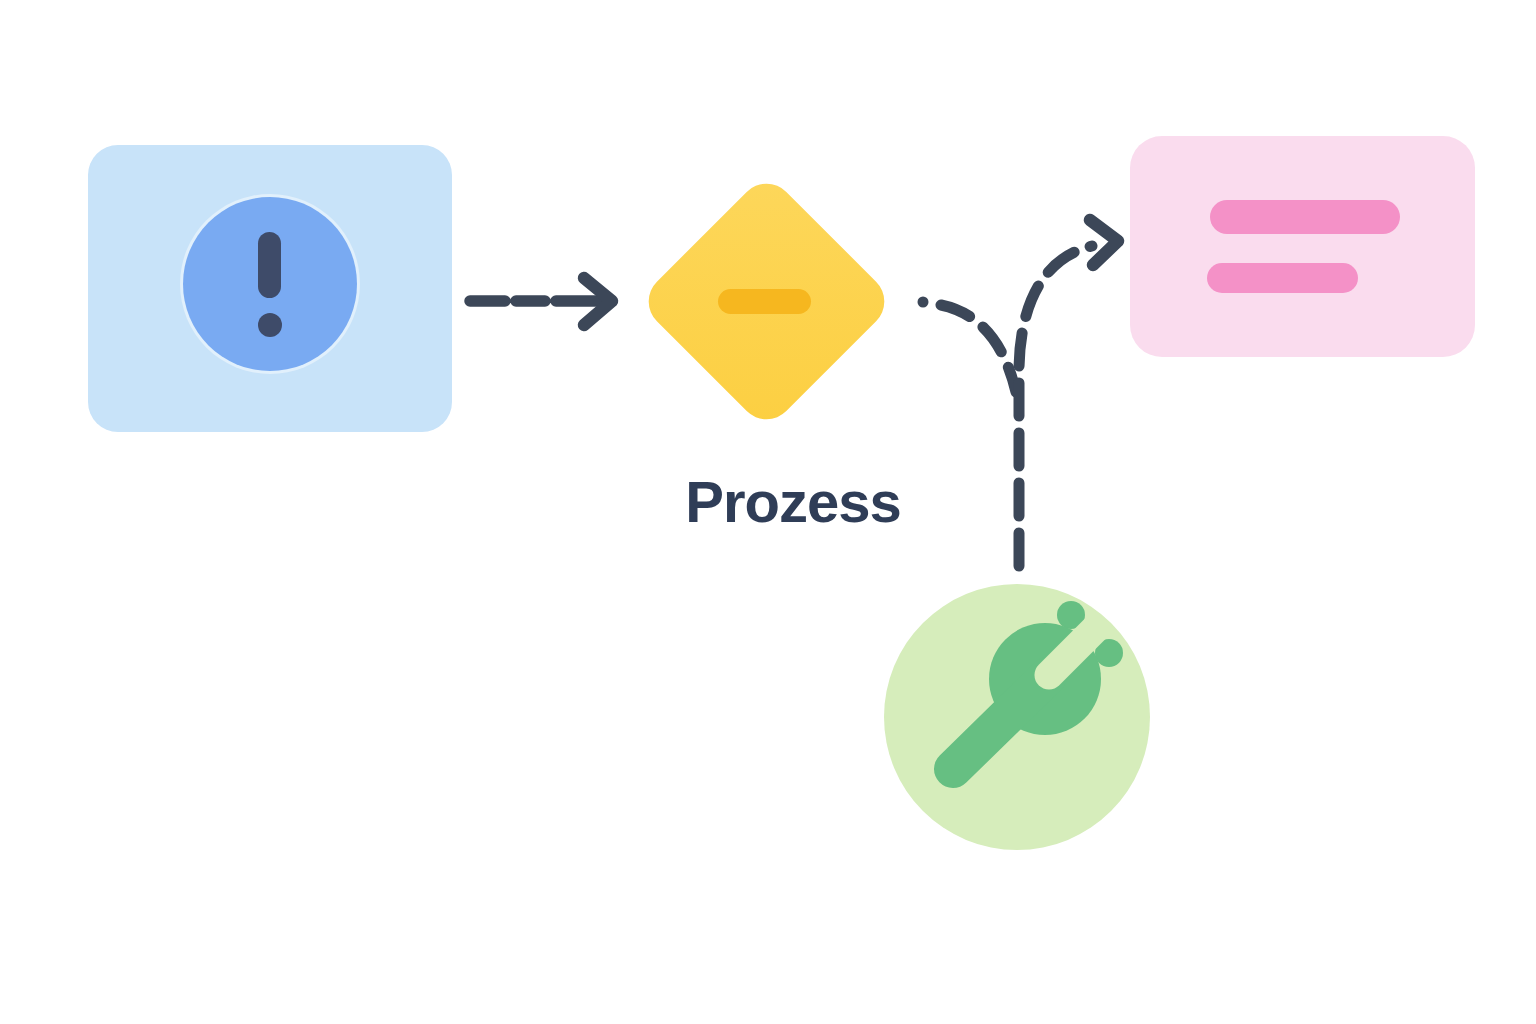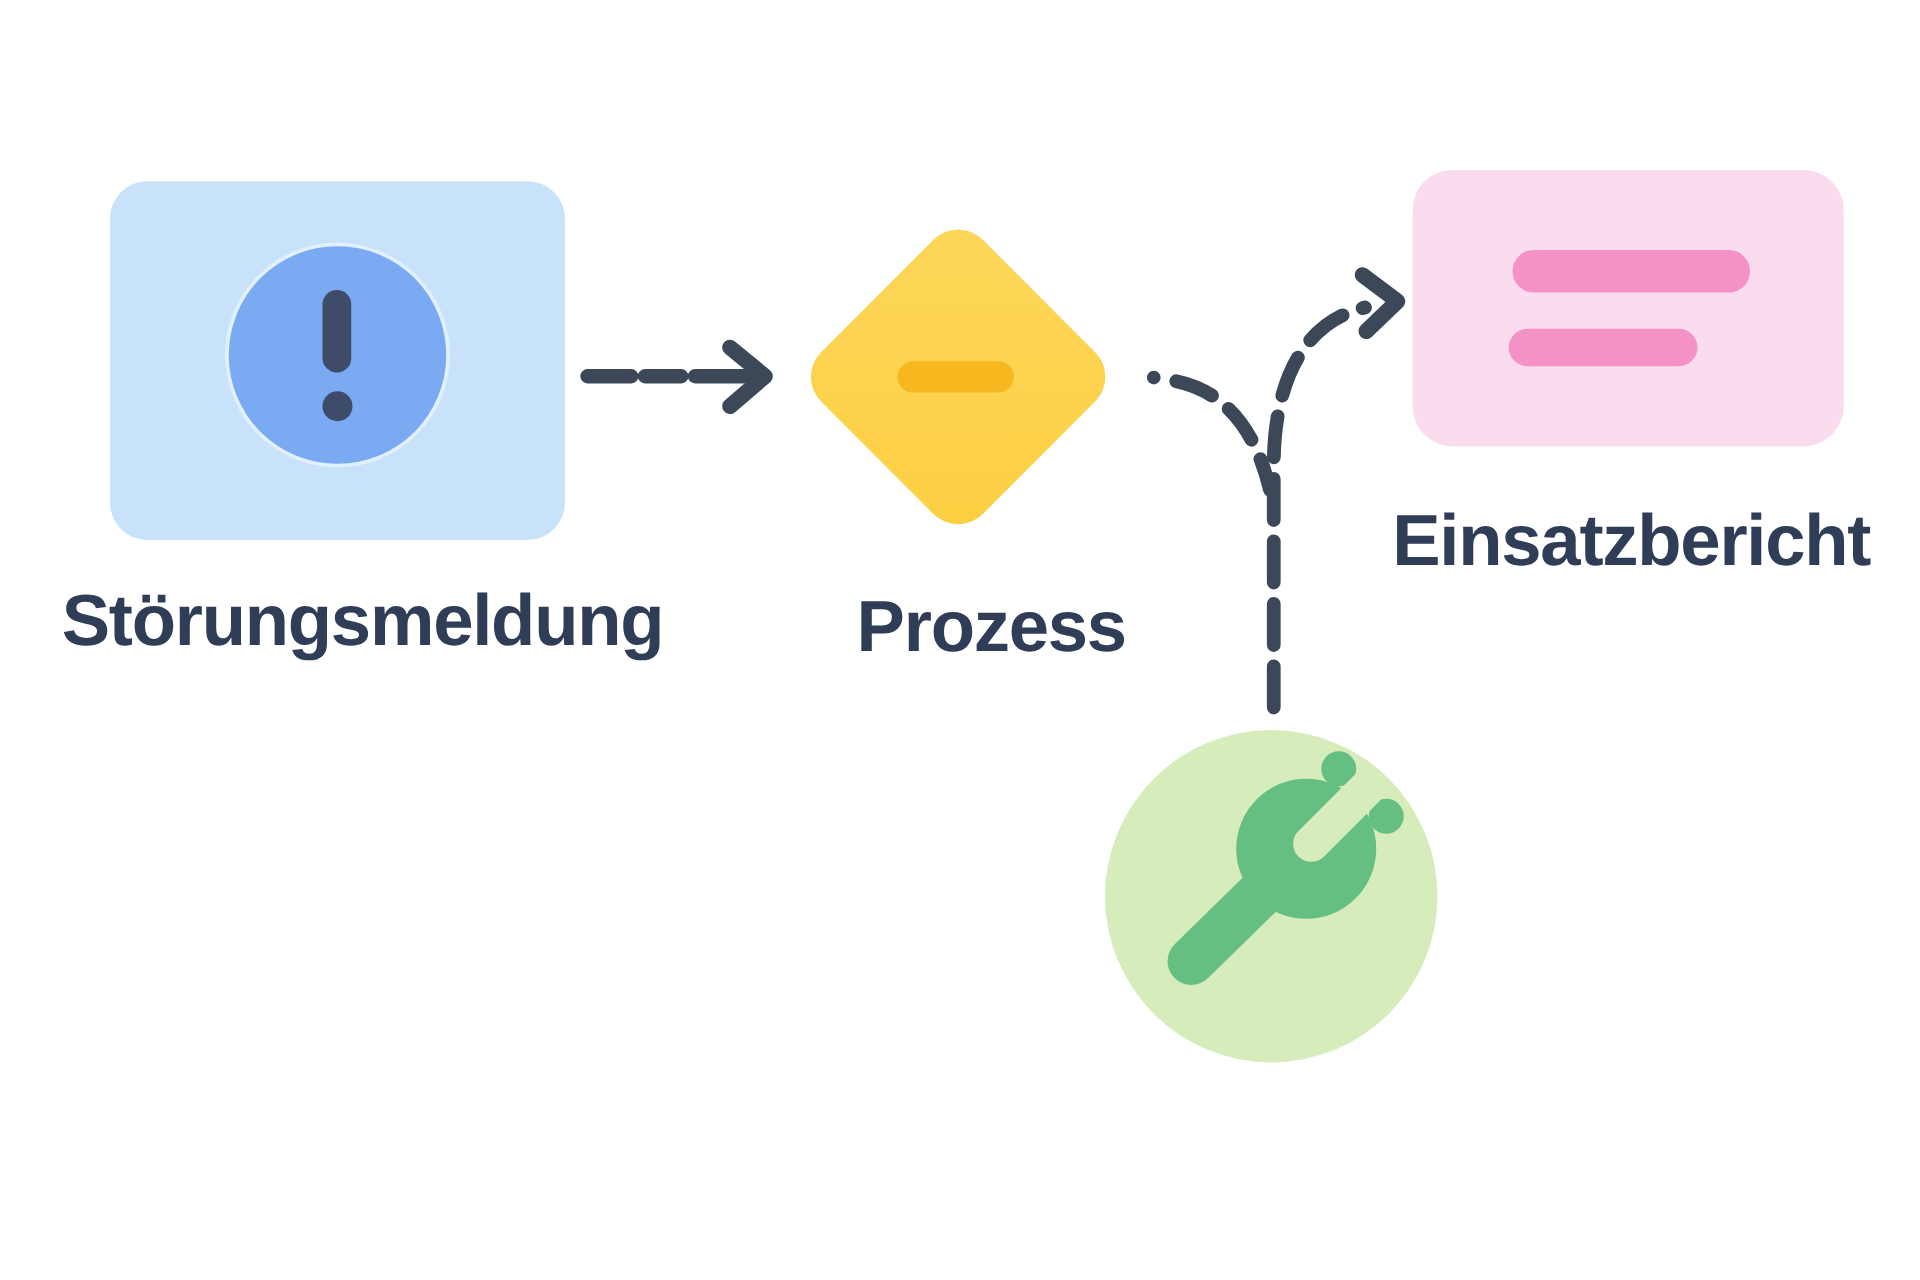--- a/index.html
+++ b/index.html
@@ -69,31 +69,29 @@
 <body>
 
 <div class="canvas">
 
   <div class="blue-box">
     <div class="alert-circle">
       <div class="excl-bar"></div>
       <div class="excl-dot"></div>
     </div>
   </div>
-  <div class="node-label" style="left:290px; top:463px;">Störungsmeldung</div>
 
   <div class="diamond"></div>
   <div class="diamond-bar"></div>
   <div class="node-label" style="left:793px; top:468px;">Prozess</div>
 
   <div class="pink-box">
     <div class="pink-bar-1"></div>
     <div class="pink-bar-2"></div>
   </div>
-  <div class="node-label" style="left:1305px; top:399px;">Einsatzbericht</div>
 
   <div class="green-circle"></div>
 
   <svg class="connector-layer" viewBox="0 0 1536 1024" xmlns="http://www.w3.org/2000/svg">
     <defs>
       <clipPath id="wrenchClip">
           <circle cx="1017" cy="717" r="131"></circle>
         </clipPath>
     </defs>
 

